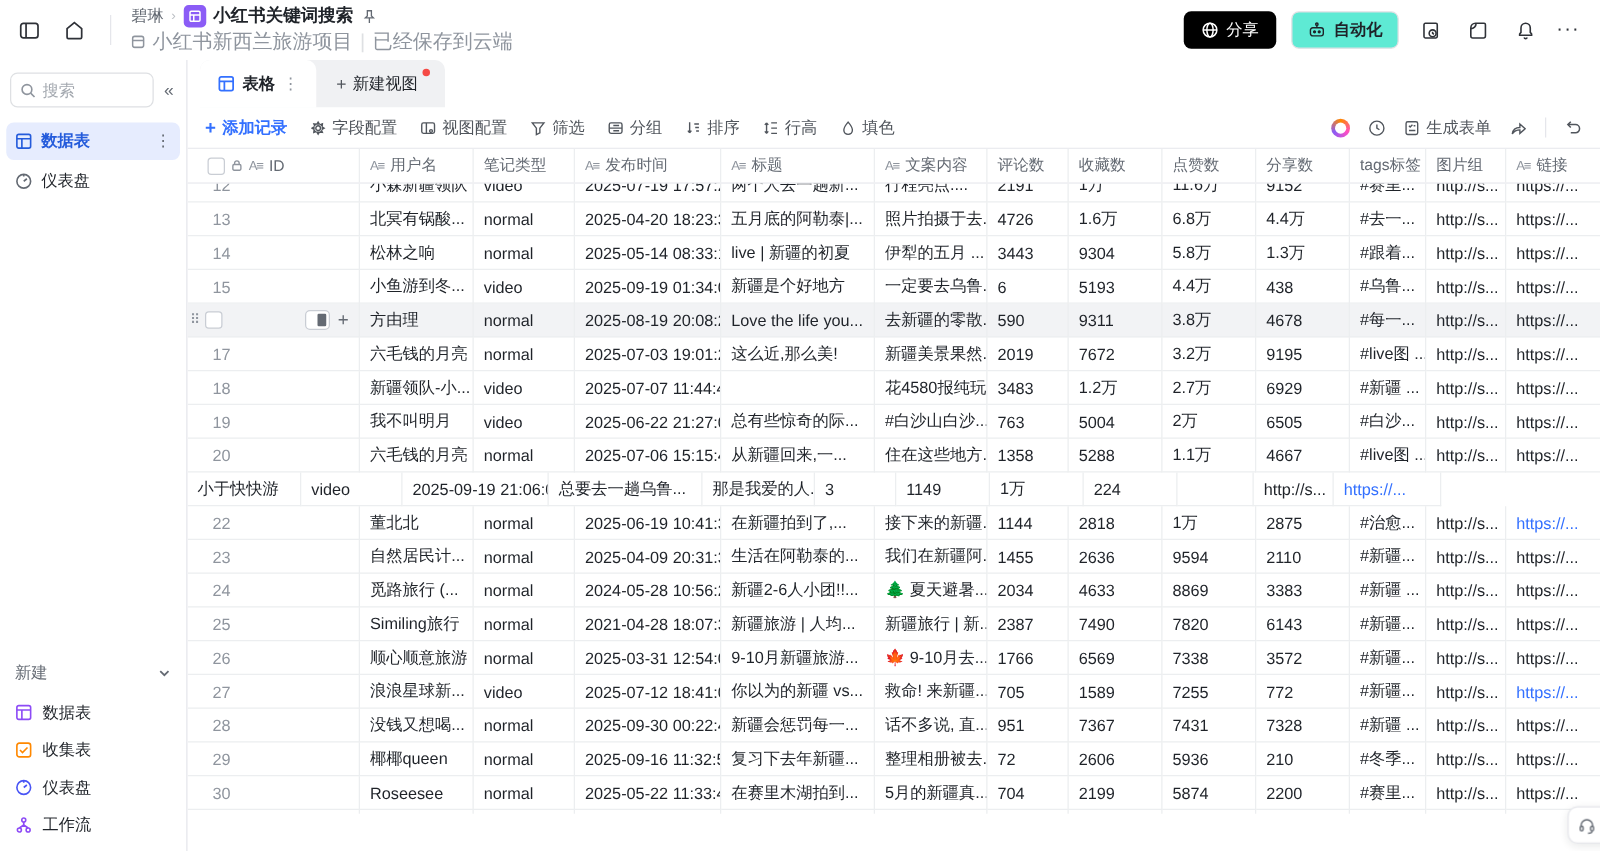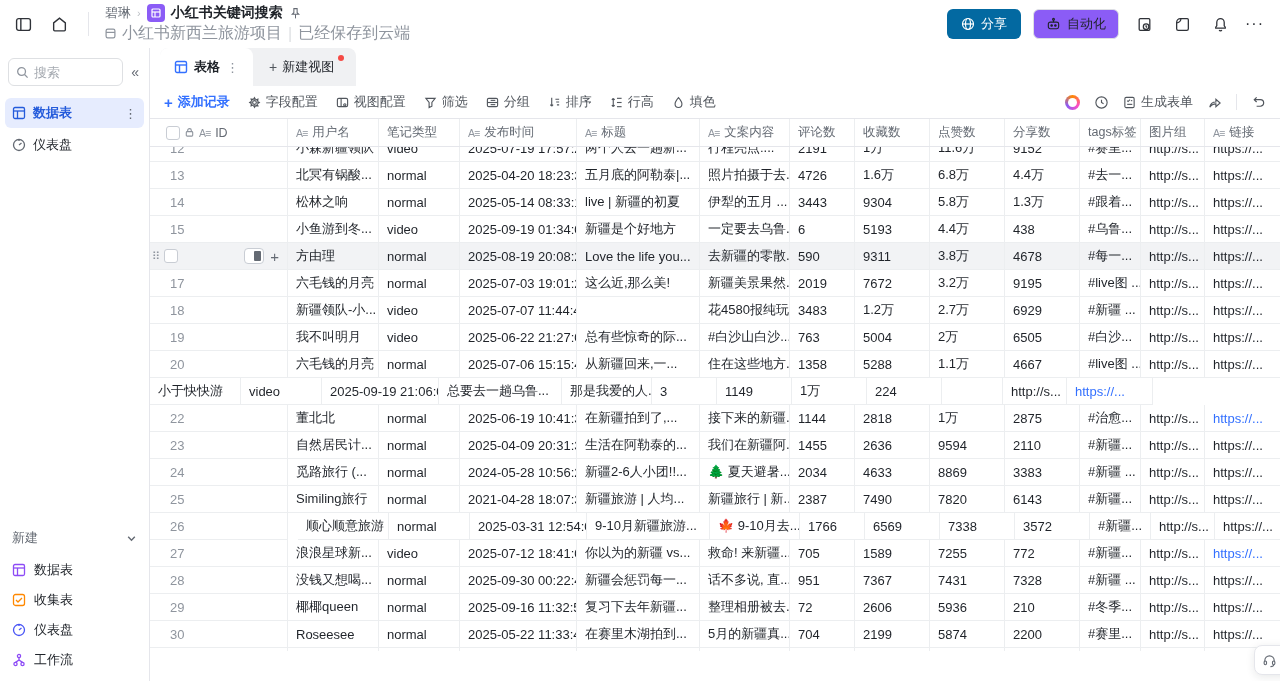--- a/index.html
+++ b/index.html
@@ -14,24 +14,24 @@
   .hdr-divider { width:1px; height:24px; background:#e5e6eb; margin:0 6px; }
   .hdr-title-block { display:flex; flex-direction:column; gap:1px; }
   .crumb-row { display:flex; align-items:center; gap:6px; font-size:13px; }
   .crumb-ws { color:#646a73; }
   .crumb-sep { color:#bbbfc4; font-size:11px; }
   .doc-icon { width:18px; height:18px; border-radius:4px; background:#8b5cf6; color:#fff; display:flex; align-items:center; justify-content:center; }
   .doc-title { font-size:14px; font-weight:700; color:#1f2329; }
   .sub-row { display:flex; align-items:center; gap:6px; font-size:16px; color:#8f959e; }
   .sub-sep { color:#dee0e3; }
   .hdr-right { margin-left:auto; display:flex; align-items:center; gap:12px; }
-  .btn-share { display:flex; align-items:center; gap:6px; background:#0369a1; color:#fff; border:none;
+  .btn-share { display:flex; align-items:center; gap:6px; background:#000000; color:#fff; border:none;
     height:30px; padding:0 14px; border-radius:6px; font-size:13px; cursor:pointer; }
-  .btn-automation { display:flex; align-items:center; gap:6px; background:#8b5cf6; color:#1f2329;
-    border:1px solid #dee0e3; height:30px; padding:0 12px; border-radius:6px; font-size:13px; }
+  .btn-automation { display:flex; align-items:center; gap:6px; background:#5eead4; color:#1f2329;
+    border:1px solid #dee0e3; height:30px; padding:0 12px; border-radius:6px; font-size:13px;font-weight:bold; }
   .hdr-iconbtn { width:26px; height:26px; display:flex; align-items:center; justify-content:center; color:#2f3238; }
   .more-dots { font-size:16px; letter-spacing:1px; color:#2f3238; }
 
   
   .body-wrap { display:flex; height:633px; }
   .sidebar { width:150px; border-right:1px solid #e5e6eb; display:flex; flex-direction:column; padding-top:10px; position:relative; }
   .search-row { display:flex; align-items:center; gap:8px; padding:0 8px; }
   .search-box { flex:1; height:28px; border:1px solid #dee0e3; border-radius:6px; display:flex; align-items:center; gap:5px; padding:0 7px; color:#8f959e; }
   .search-box input { border:none; outline:none; width:60px; font-size:13px; color:#1f2329; background:transparent; }
   .search-box input::placeholder { color:#a3a8af; }
@@ -700,21 +700,21 @@
             <div class="tcell" style="width: 75px;">7820</div>
             <div class="tcell" style="width: 75px;">6143</div>
             <div class="tcell" style="width: 61px;">#新疆...</div>
             <div class="tcell" style="width: 64px;">http://s...</div>
             <div class="tcell" style="width: 86px;">
               <span>https://...</span>
             </div>
           </div>
           <div class="trow">
             <div class="tcell idc" style="width: 138px;">26</div>
-            <div class="tcell" style="width: 91px; margin-left: 10px;">顺心顺意旅游</div>
+            <div class="tcell" style="width: 91px;">顺心顺意旅游</div>
             <div class="tcell" style="width: 81px;">normal</div>
             <div class="tcell" style="width: 117px;">2025-03-31 12:54:00</div>
             <div class="tcell" style="width: 123px;">9-10月新疆旅游...</div>
             <div class="tcell" style="width: 90px;">🍁 9-10月去...</div>
             <div class="tcell" style="width: 65px;">1766</div>
             <div class="tcell" style="width: 75px;">6569</div>
             <div class="tcell" style="width: 75px;">7338</div>
             <div class="tcell" style="width: 75px;">3572</div>
             <div class="tcell" style="width: 61px;">#新疆...</div>
             <div class="tcell" style="width: 64px;">http://s...</div>

